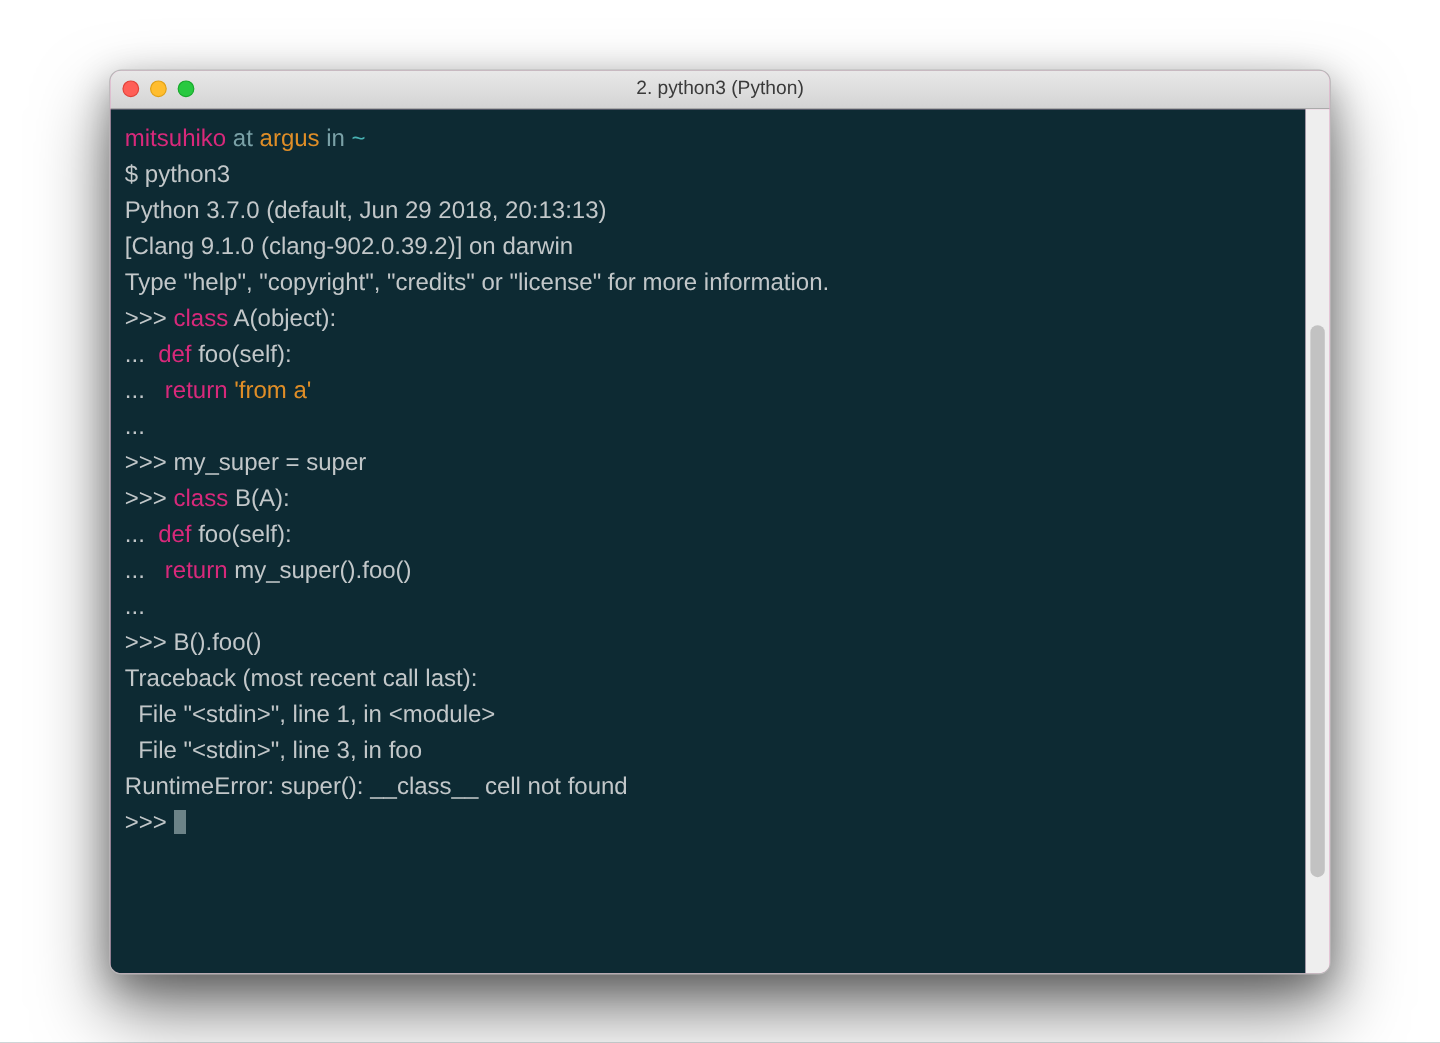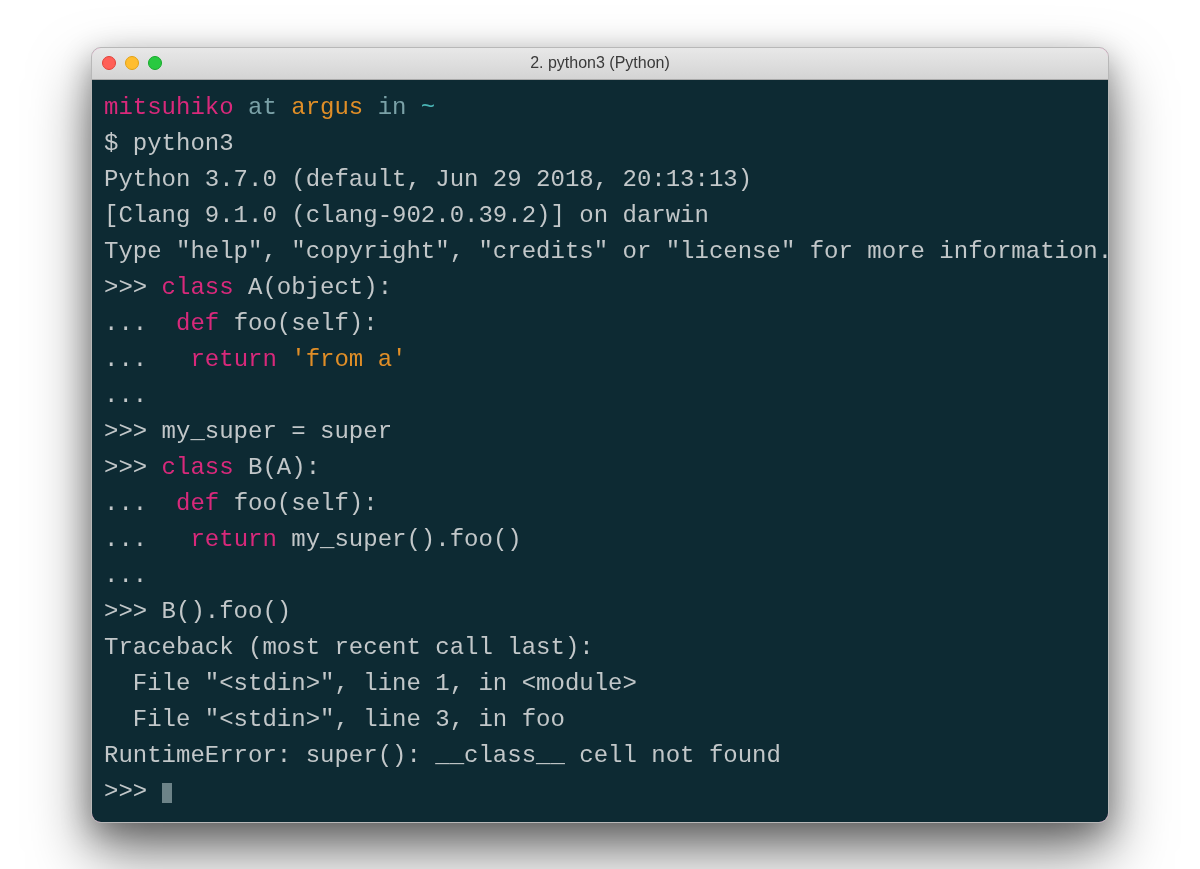--- a/index.html
+++ b/index.html
@@ -53,22 +53,22 @@
       font-size: 16px;
       color: #3a3a3a;
       pointer-events: none;
     }
     .terminal-scroll {
       display: flex;
     }
     .terminal-body {
       background: #0d2a33;
       padding: 10px 12px 12px 12px;
-      font-family: Liberation Mono, monospace;
-      font-size: 24px;
+      font-family: Liberation Sans, sans-serif;
+      font-size: 20px;
       line-height: 1.5;
       color: #c2c7c9;
       flex: 1;
       min-height: 720px;
       white-space: pre;
     }
     .scrollbar-area {
       width: 20px;
       background: #eeeeee;
       position: relative;

